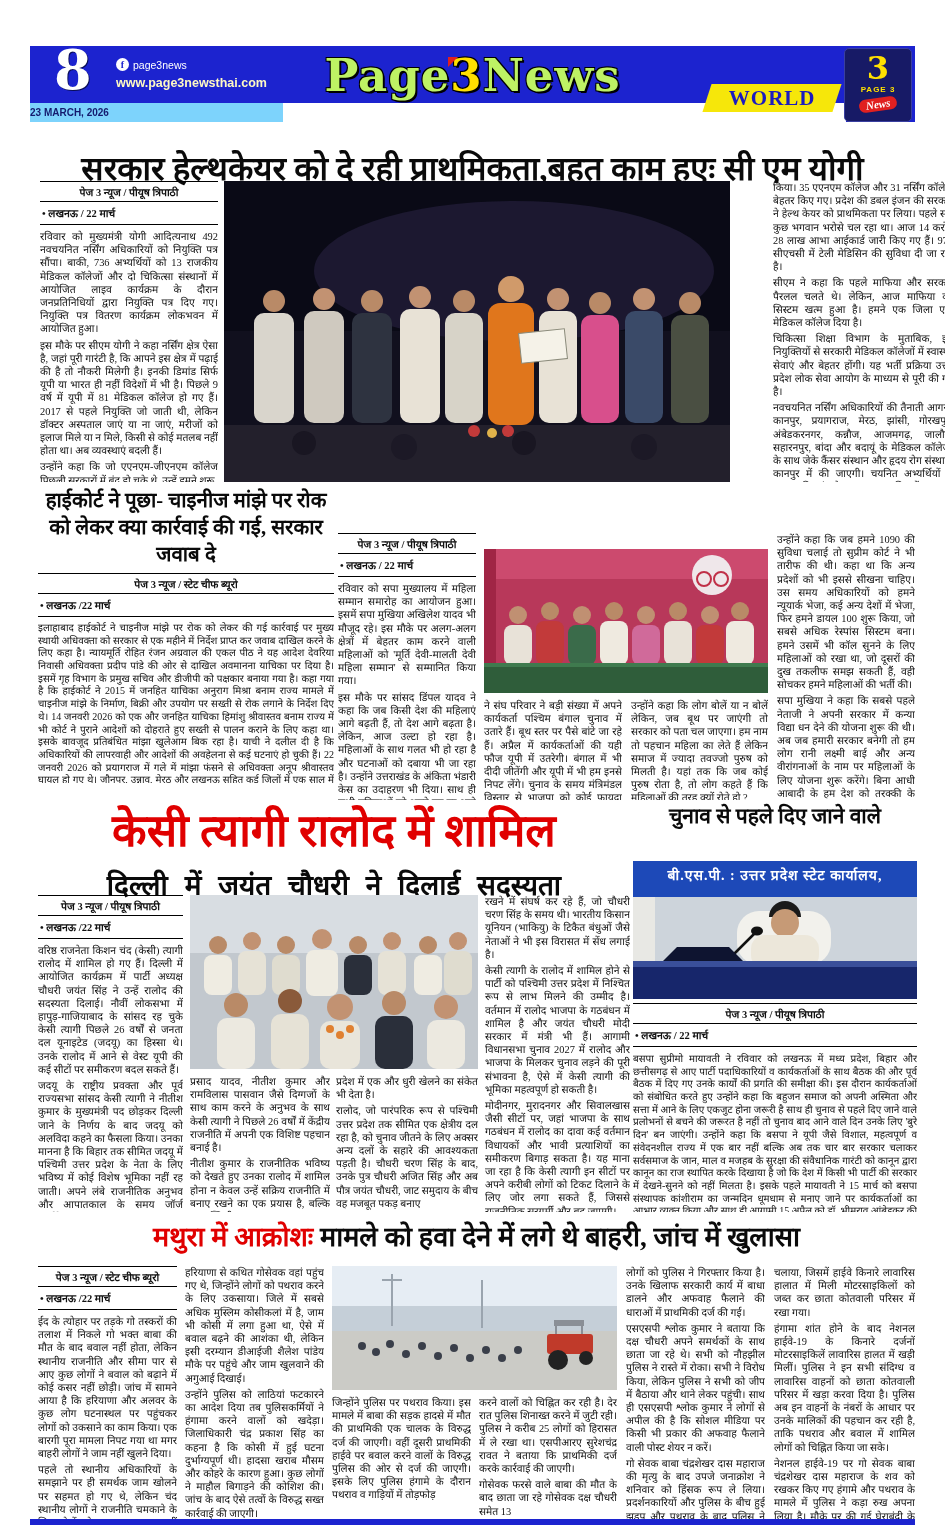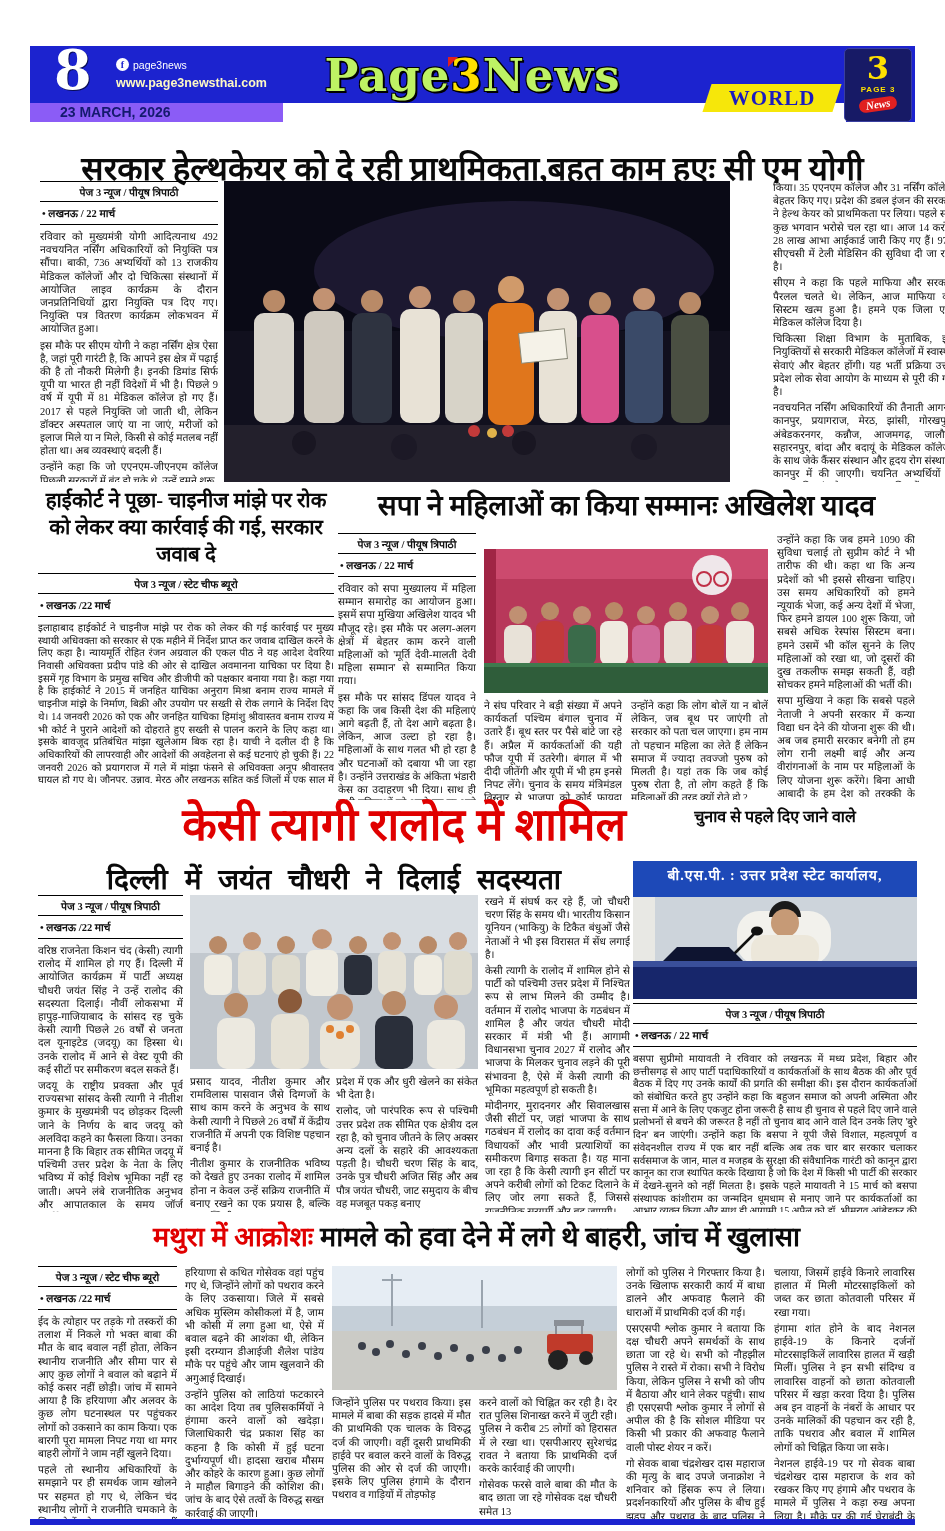--- a/index.html
+++ b/index.html
@@ -10,23 +10,23 @@
   .masthead{position:absolute;left:30px;top:46px;width:885px;height:76px;background:#1c23cf;}
   .mh-num{position:absolute;left:24px;top:-8px;font-family:"DejaVu Serif",serif;font-weight:bold;
           font-size:54px;color:#fff;text-shadow:1px 1px 0 #0a0e55;}
   .mh-social{position:absolute;left:86px;top:12px;color:#fff;font-family:"Liberation Sans",sans-serif;
              font-size:10.5px;display:flex;align-items:center;gap:4px;}
   .fb{display:inline-block;width:13px;height:13px;border-radius:50%;background:#fff;color:#1c23cf;
       font-weight:bold;font-size:10px;text-align:center;line-height:13px;font-family:"Liberation Serif",serif;}
   .mh-url{position:absolute;left:86px;top:30px;color:#fef9c3;font-family:"Liberation Sans",sans-serif;
           font-weight:bold;font-size:12.5px;}
   .mh-white{position:absolute;left:253px;top:57px;right:69px;height:19px;background:#fff;}
-  .mh-date{position:absolute;left:0;top:57px;width:253px;height:19px;background:#8b5cf6;
-           color:#141a6e;font-family:"Liberation Sans",sans-serif;font-weight:bold;font-size:14px;
-           line-height:19px;padding-left:30px;box-sizing:border-box;}
+  .mh-date{position:absolute;left:0;top:57px;width:253px;height:19px;background:#7dd3fc;
+           color:#141a6e;font-family:"Liberation Sans",sans-serif;font-weight:bold;font-size:10px;
+           line-height:19px;box-sizing:border-box;}
   .mh-logo{position:absolute;left:200px;right:200px;top:0px;text-align:center;
            font-family:"DejaVu Serif",serif;font-weight:bold;font-size:45px;line-height:60px;
            letter-spacing:1px;white-space:nowrap;}
   .lg-w{color:#bef264;text-shadow:2px 2px 0 #000,-1px -1px 0 #000,1px -1px 0 #000,-1px 1px 0 #000;}
   .lg-y{color:#ffe000;position:relative;text-shadow:2px 2px 0 #000,-1px -1px 0 #000,1px -1px 0 #000,-1px 1px 0 #000;}
   .lg-acc{position:absolute;left:-2px;top:8px;width:0;height:0;border-left:10px solid #e02020;
           border-bottom:10px solid transparent;}
   .mh-world{position:absolute;right:78px;top:38px;width:130px;height:28px;background:#f6e70a;
             transform:skewX(-18deg);display:flex;align-items:center;justify-content:center;}
   .mh-world span{transform:skewX(18deg);font-family:"Liberation Serif",serif;font-weight:bold;
@@ -37,23 +37,23 @@
   .bp{font-family:"Liberation Sans",sans-serif;font-weight:bold;font-size:8px;color:#ffe000;letter-spacing:1px;}
   .bn{display:inline-block;background:#e02020;color:#fff;font-style:italic;font-weight:bold;
       font-size:11px;line-height:13px;padding:0 7px;border-radius:7px;transform:rotate(-8deg);margin-top:2px;
       font-family:"Liberation Serif",serif;}
 
   
   .hl{font-weight:bold;color:#0a0a0a;text-align:center;}
   .lead-hl{position:absolute;left:36px;top:126px;width:873px;font-size:33px;line-height:42px;}
   .hc-hl{font-size:20.5px;line-height:27px;margin:0 0 5px;}
   .sp-hl{font-size:28px;line-height:38px;margin:0;}
-  .kc-hl{font-size:45px;line-height:52px;color:#e00000;margin:4px;text-align:right;}
+  .kc-hl{font-size:45px;line-height:52px;color:#e00000;margin:10px;}
   .kc-sub{font-size:28px;line-height:38px;margin:12px;font-family:Liberation Mono, monospace;}
-  .maya-hl{font-size:16px;line-height:27px;margin:0;}
+  .maya-hl{font-size:21px;line-height:27px;margin:0;}
   .mt-hl{font-size:27px;line-height:38px;margin:0;}
   .red{color:#e00000;}
 
   
   .col{position:absolute;overflow:hidden;}
   .p{font-size:10.4px;line-height:1.27;text-align:justify;margin:0 0 3px;}
   .byl-t{border-top:1.6px solid #000;border-bottom:1px solid #000;font-weight:bold;text-align:center;
          font-size:10.5px;padding:3px 0 2px;}
   .byl-d{border-bottom:1px solid #000;font-weight:bold;font-size:10.5px;padding:4px 0 4px 2px;margin-bottom:5px;}
   .byl-d::before{content:"• ";}
@@ -151,21 +151,20 @@
   <section class="col" style="left:38px;top:487px;width:296px;height:296px;">
     <h2 class="hl hc-hl">हाईकोर्ट ने पूछा- चाइनीज मांझे पर रोक को लेकर क्या कार्रवाई की गई, सरकार जवाब दे</h2>
     <div>
       <div class="byl-t">पेज 3 न्यूज / स्टेट चीफ ब्यूरो</div>
       <div class="byl-d">लखनऊ /22 मार्च</div>
     </div>
     <p class="p" style="font-size:10px;">इलाहाबाद हाईकोर्ट ने चाइनीज मांझे पर रोक को लेकर की गई कार्रवाई पर मुख्य स्थायी अधिवक्ता को सरकार से एक महीने में निर्देश प्राप्त कर जवाब दाखिल करने के लिए कहा है। न्यायमूर्ति रोहित रंजन अग्रवाल की एकल पीठ ने यह आदेश देवरिया निवासी अधिवक्ता प्रदीप पांडे की ओर से दाखिल अवमानना याचिका पर दिया है। इसमें गृह विभाग के प्रमुख सचिव और डीजीपी को पक्षकार बनाया गया है। कहा गया है कि हाईकोर्ट ने 2015 में जनहित याचिका अनुराग मिश्रा बनाम राज्य मामले में चाइनीज मांझे के निर्माण, बिक्री और उपयोग पर सख्ती से रोक लगाने के निर्देश दिए थे। 14 जनवरी 2026 को एक और जनहित याचिका हिमांशु श्रीवास्तव बनाम राज्य में भी कोर्ट ने पुराने आदेशों को दोहराते हुए सख्ती से पालन कराने के लिए कहा था। इसके बावजूद प्रतिबंधित मांझा खुलेआम बिक रहा है। याची ने दलील दी है कि अधिकारियों की लापरवाही और आदेशों की अवहेलना से कई घटनाएं हो चुकी हैं। 22 जनवरी 2026 को प्रयागराज में गले में मांझा फंसने से अधिवक्ता अनूप श्रीवास्तव घायल हो गए थे। जौनपुर, उन्नाव, मेरठ और लखनऊ सहित कई जिलों में एक साल में कई लोगों की मौत और कई के घायल होने की घटनाएं सामने आ चुकी हैं। अधिवक्ता ने दलील दी कि यह मांझा न सिर्फ दुकानों पर, बल्कि ऑनलाइन प्लेटफॉर्म पर भी आसानी से उपलब्ध है। यह अनुच्छेद-21 के तहत जीवन के अधिकार का उल्लंघन है। कोर्ट ने याची को निर्देश दिया है कि वे 48 घंटे के भीतर मुख्य स्थायी अधिवक्ता को याचिका की प्रति उपलब्ध कराएं। एक माह बाद अगली सुनवाई होगी।</p>
   </section>
 
   <section class="col" style="left:338px;top:487px;width:577px;height:313px;">
-    <h2 class="hl sp-hl">सपा ने महिलाओं का किया सम्मानः अखिलेश यादव</h2>
     <div class="col" style="left:0;top:46px;width:138px;height:267px;">
       <div>
         <div class="byl-t">पेज 3 न्यूज / पीयूष त्रिपाठी</div>
         <div class="byl-d">लखनऊ / 22 मार्च</div>
       </div>
       <p class="p">रविवार को सपा मुख्यालय में महिला सम्मान समारोह का आयोजन हुआ। इसमें सपा मुखिया अखिलेश यादव भी मौजूद रहे। इस मौके पर अलग-अलग क्षेत्रों में बेहतर काम करने वाली महिलाओं को 'मूर्ति देवी-मालती देवी महिला सम्मान' से सम्मानित किया गया।</p>
       <p class="p">इस मौके पर सांसद डिंपल यादव ने कहा कि जब किसी देश की महिलाएं आगे बढ़ती हैं, तो देश आगे बढ़ता है। लेकिन, आज उल्टा हो रहा है। महिलाओं के साथ गलत भी हो रहा है और घटनाओं को दबाया भी जा रहा है। उन्होंने उत्तराखंड के अंकिता भंडारी केस का उदाहरण भी दिया। साथ ही सभी महिलाओं को अपने दम पर आगे बढ़ने का हौसला दिया।</p>
 
     </div>
     <div class="photo" style="left:146px;top:62px;width:284px;height:144px;">

